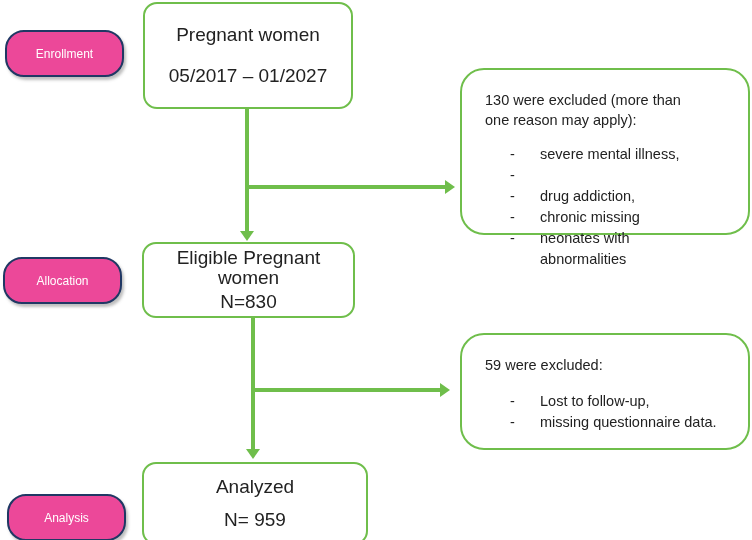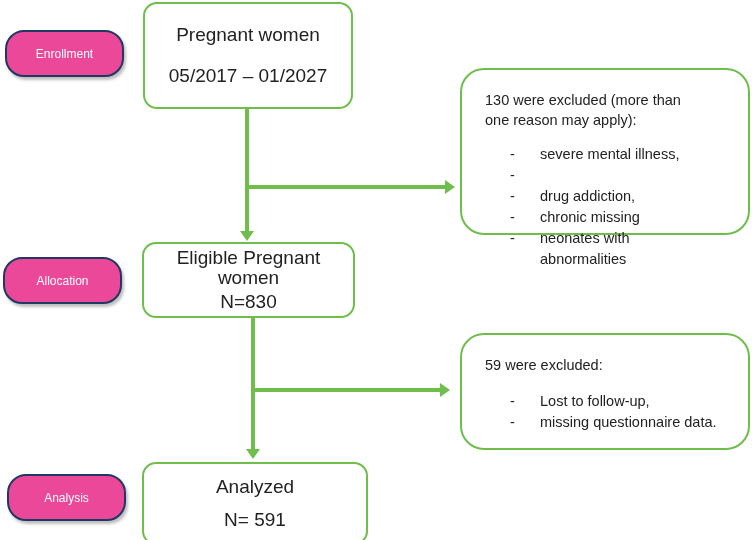--- a/index.html
+++ b/index.html
@@ -12,21 +12,21 @@
   .pill {
     position: absolute; width: 119px; height: 47px; box-sizing: border-box;
     background: #ec4899; border: 2.5px solid #203864; border-radius: 19px;
     display: flex; align-items: center; justify-content: center;
     color: #ffffff; font-size: 12px;
     box-shadow: 2px 3px 3px rgba(110,110,110,0.45);
   }
   .pill-enrollment { left: 5px;  top: 30px; }
   .pill-allocation { left: 3px;  top: 257px; justify-content: center; }
   .pill-followup   { left: 3px;  top: 362px; }
-  .pill-analysis   { left: 7px;  top: 474px; text-align: right; }
+  .pill-analysis   { left: 7px;  top: 494px; text-align: right; }
 
   
   .cbox {
     position: absolute; box-sizing: border-box; background: #ffffff;
     border: 2.5px solid #6FBE4B; border-radius: 14px;
     display: flex; flex-direction: column; justify-content: space-evenly;
     text-align: center; font-size: 19px; line-height: 20px;
   }
   .cbox-1 { left: 143px; top: 2px;   width: 210px; height: 107px; }
   .cbox-2 { left: 142px; top: 242px; width: 213px; height: 76px; }
@@ -86,21 +86,21 @@
   <div class="cbox cbox-1">
     <div>Pregnant women</div>
     <div>05/2017 – 01/2027</div>
   </div>
   <div class="cbox cbox-2">
     <div>Eligible Pregnant women</div>
     <div>N=830</div>
   </div>
   <div class="cbox cbox-3">
     <div>Analyzed</div>
-    <div>N= 591</div>
+    <div>N= 959</div>
   </div>
 
   <div class="ebox ebox-1">
     <div class="ex-title">130 were excluded (more than one reason may apply):</div>
     <div class="ex-list">
       <div class="ex-item">
         <span class="dash">-</span>
         <span class="ex-text">severe mental illness,</span>
       </div>
       <div class="ex-item">

